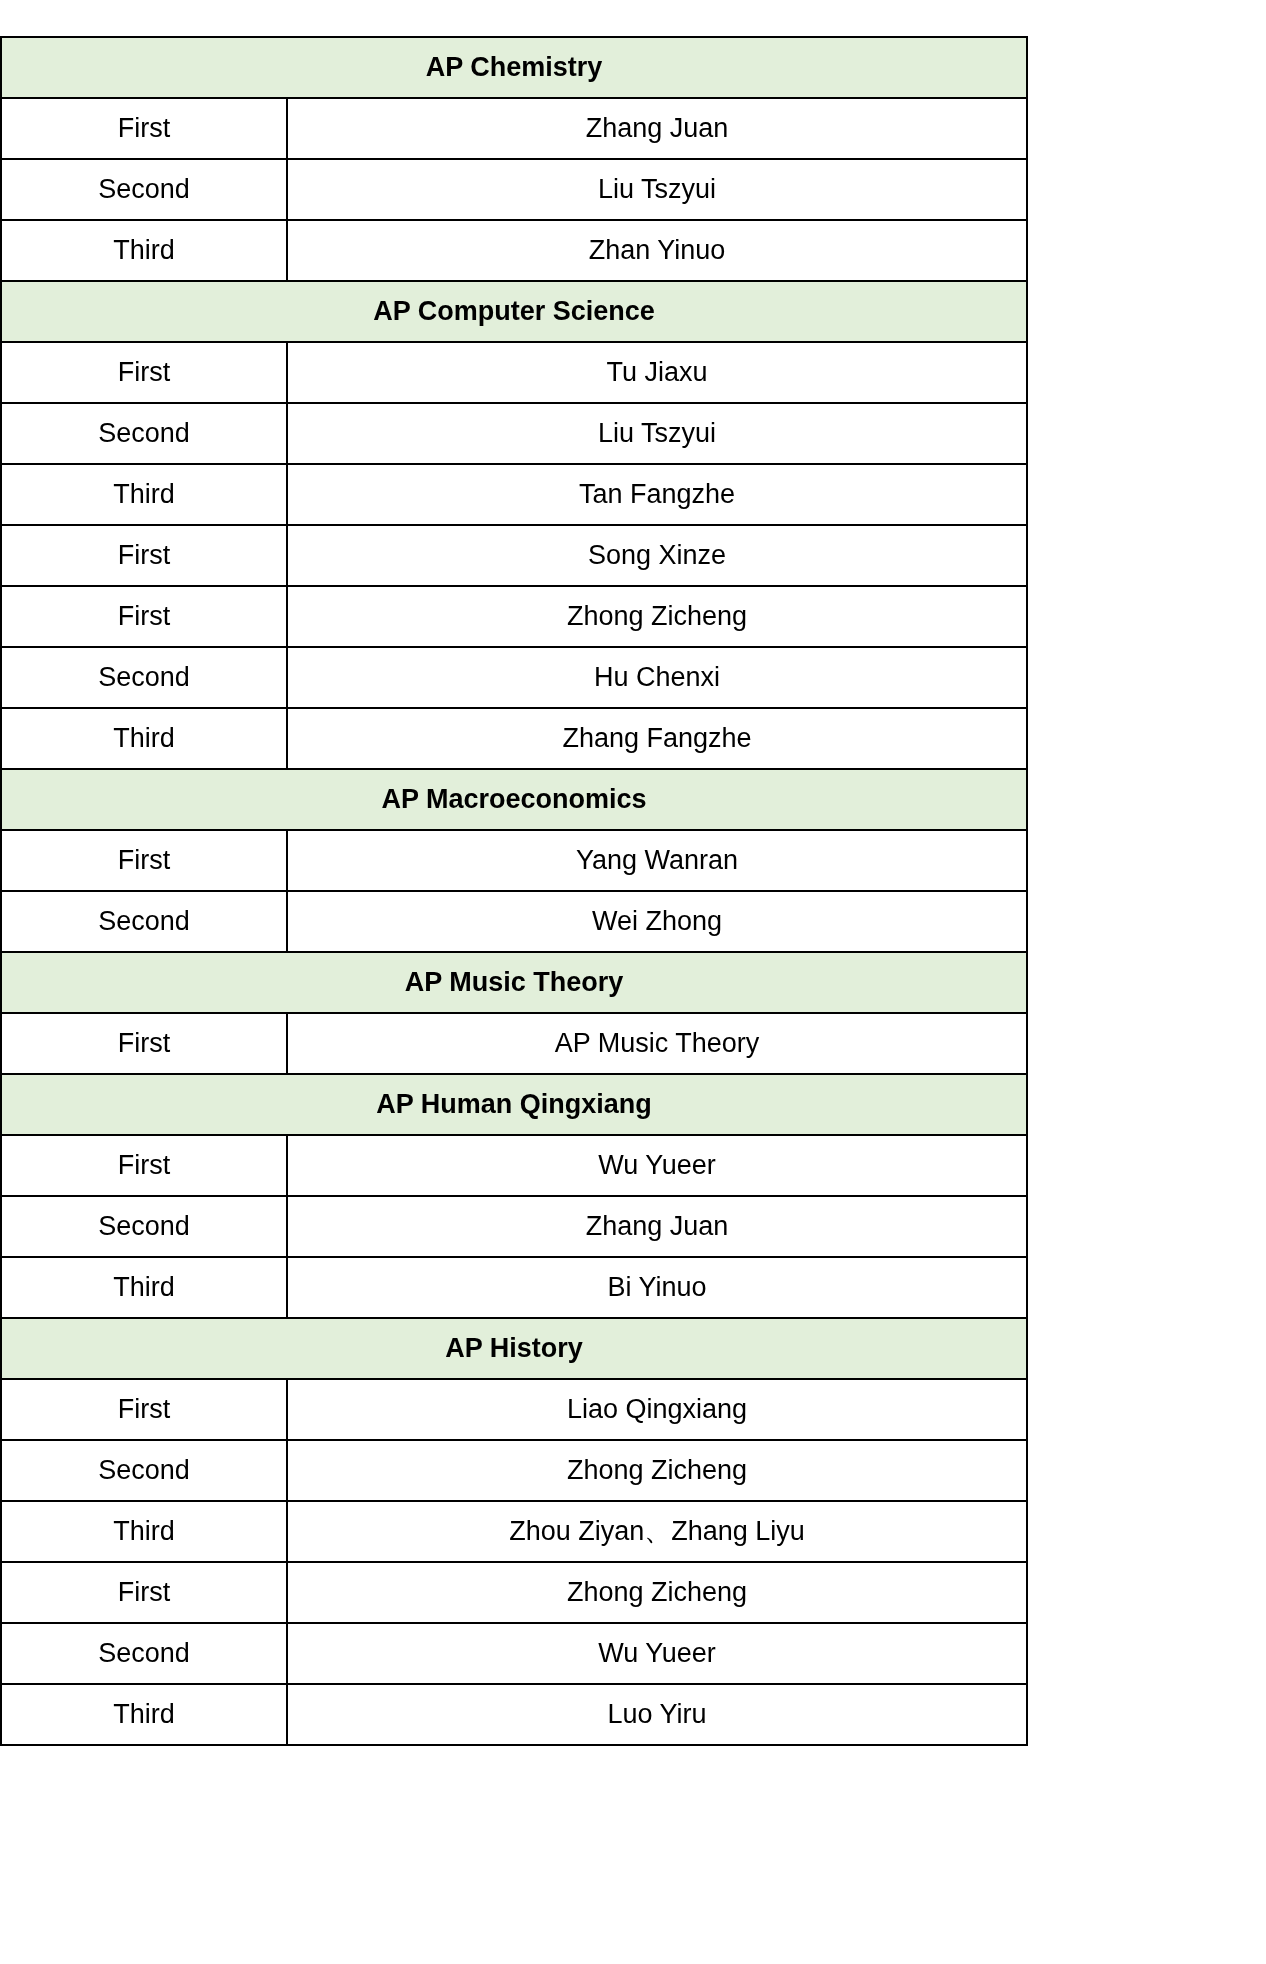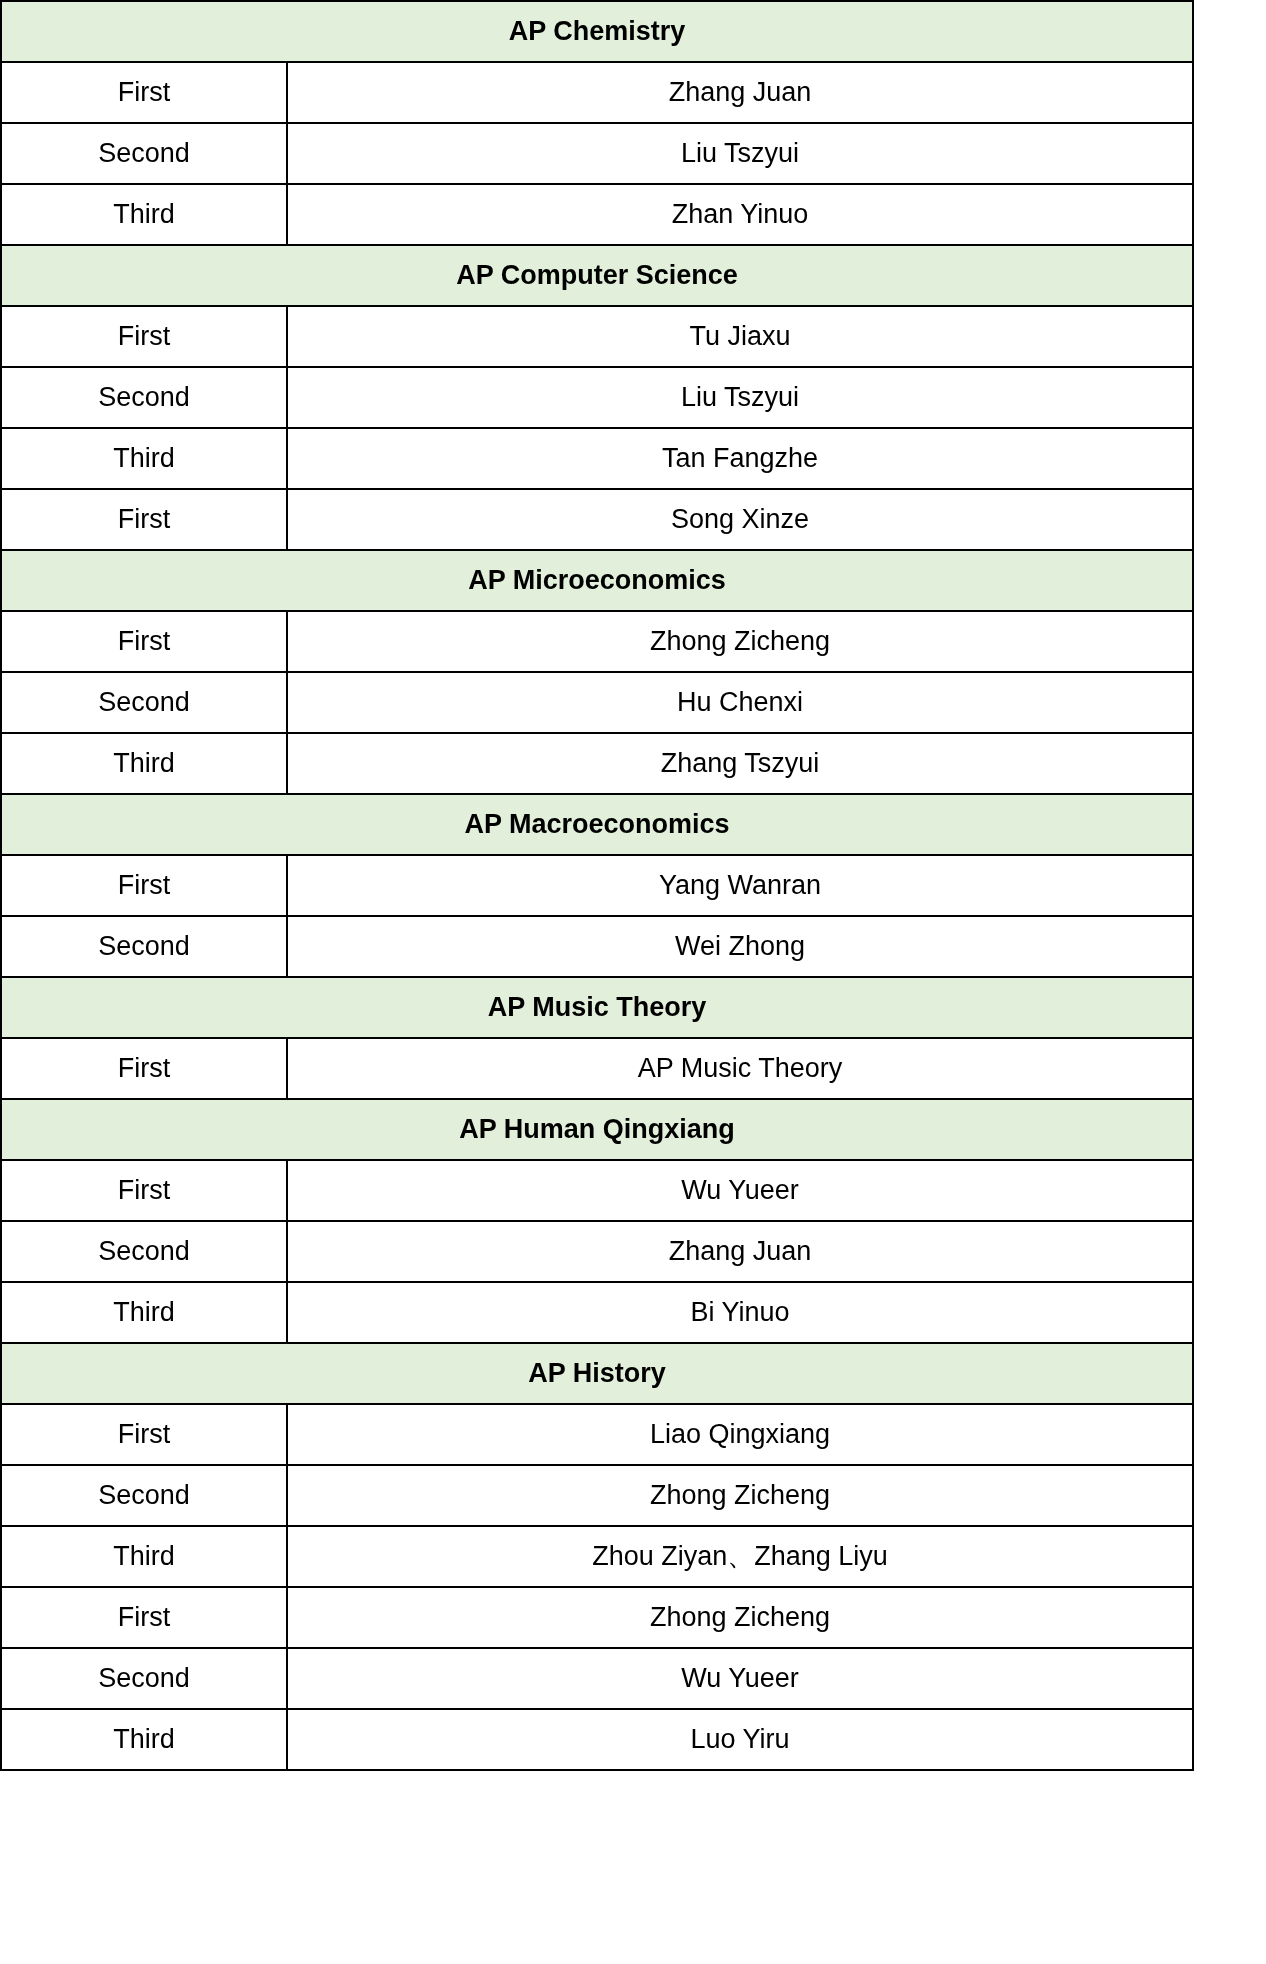--- a/index.html
+++ b/index.html
@@ -10,22 +10,23 @@
   }
   body {
     width: 1266px;
     height: 1964px;
     overflow: hidden;
     font-family: "Liberation Sans", "DejaVu Sans", sans-serif;
     color: #000000;
   }
   table.awards {
     border-collapse: collapse;
-    width: 1194px;
+    width: 1028px;
     table-layout: fixed;
+    margin-top: 36px;
   }
   col.rank-col { width: 286px; }
   table.awards td {
     border: 2px solid #000000;
     height: 59px;
     padding: 0;
     text-align: center;
     vertical-align: middle;
     font-size: 27px;
     line-height: 1.1;
@@ -81,33 +82,30 @@
       </tr>
       <tr>
         <td class="rank-cell">Third</td>
         <td class="name-cell">Tan Fangzhe</td>
       </tr>
       <tr>
         <td class="rank-cell">First</td>
         <td class="name-cell">Song Xinze</td>
       </tr>
       <tr>
-        <td colspan="2" class="section-title">AP Microeconomics</td>
-      </tr>
-      <tr>
         <td class="rank-cell">First</td>
         <td class="name-cell">Zhong Zicheng</td>
       </tr>
       <tr>
         <td class="rank-cell">Second</td>
         <td class="name-cell">Hu Chenxi</td>
       </tr>
       <tr>
         <td class="rank-cell">Third</td>
-        <td class="name-cell">Zhang Tszyui</td>
+        <td class="name-cell">Zhang Fangzhe</td>
       </tr>
       <tr>
         <td colspan="2" class="section-title">AP Macroeconomics</td>
       </tr>
       <tr>
         <td class="rank-cell">First</td>
         <td class="name-cell">Yang Wanran</td>
       </tr>
       <tr>
         <td class="rank-cell">Second</td>

